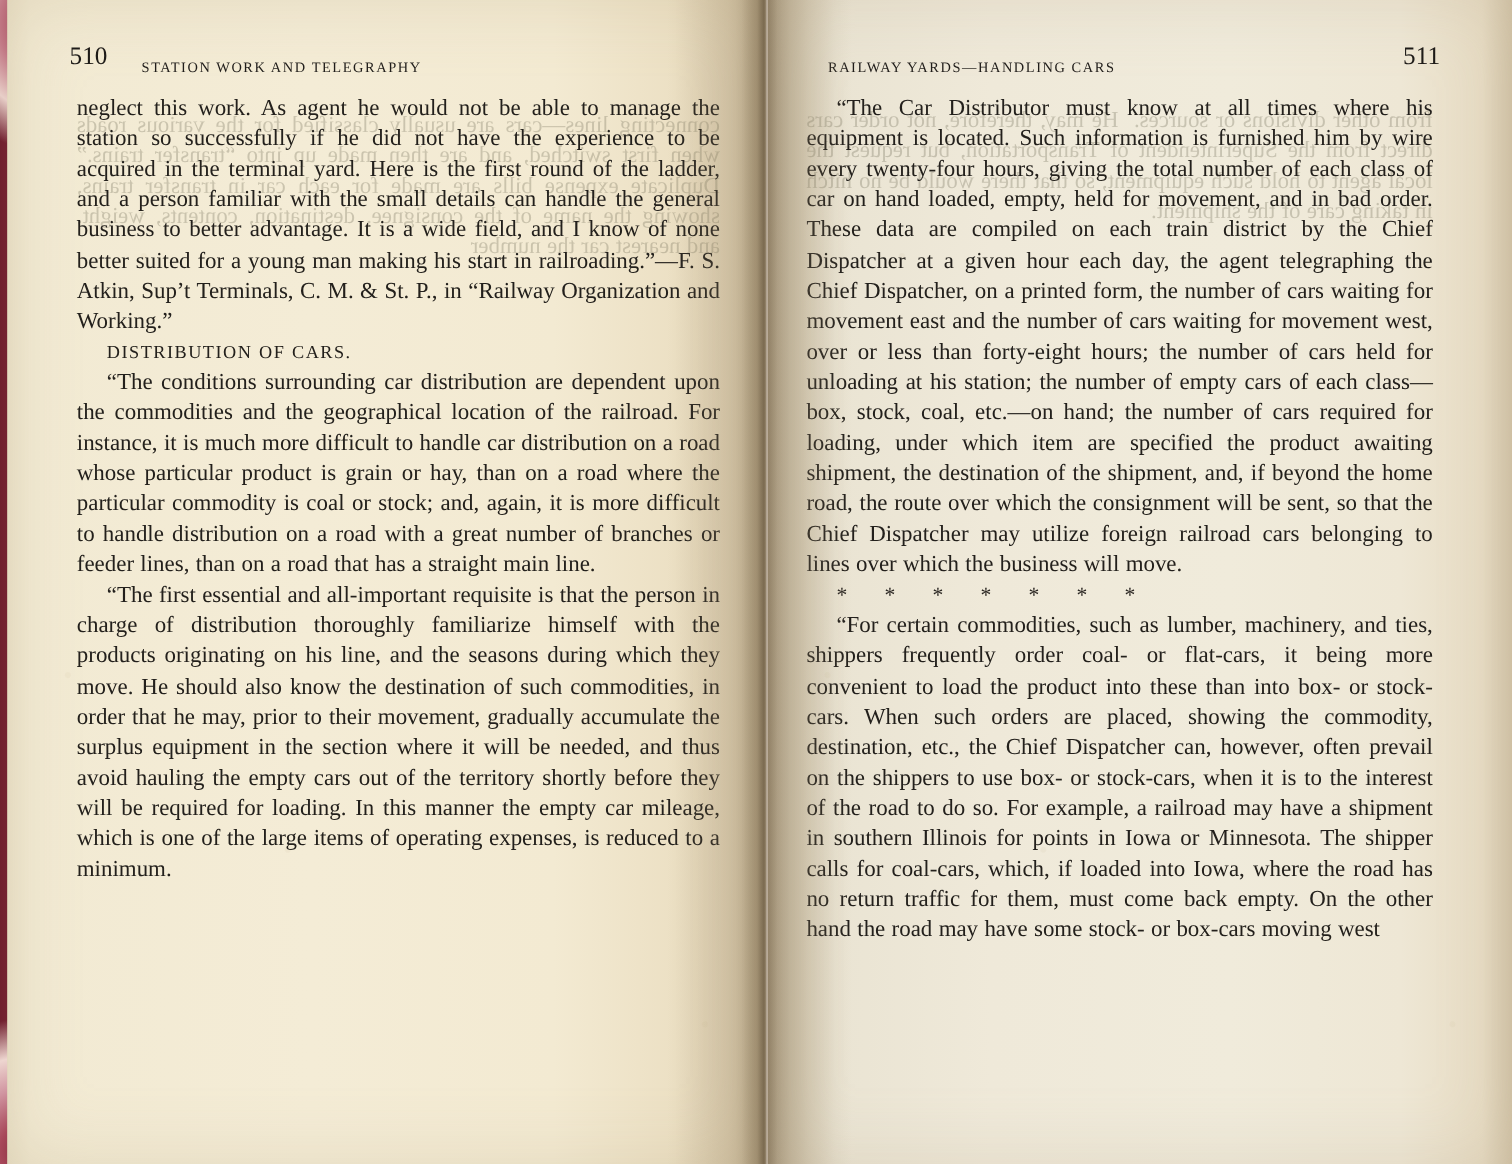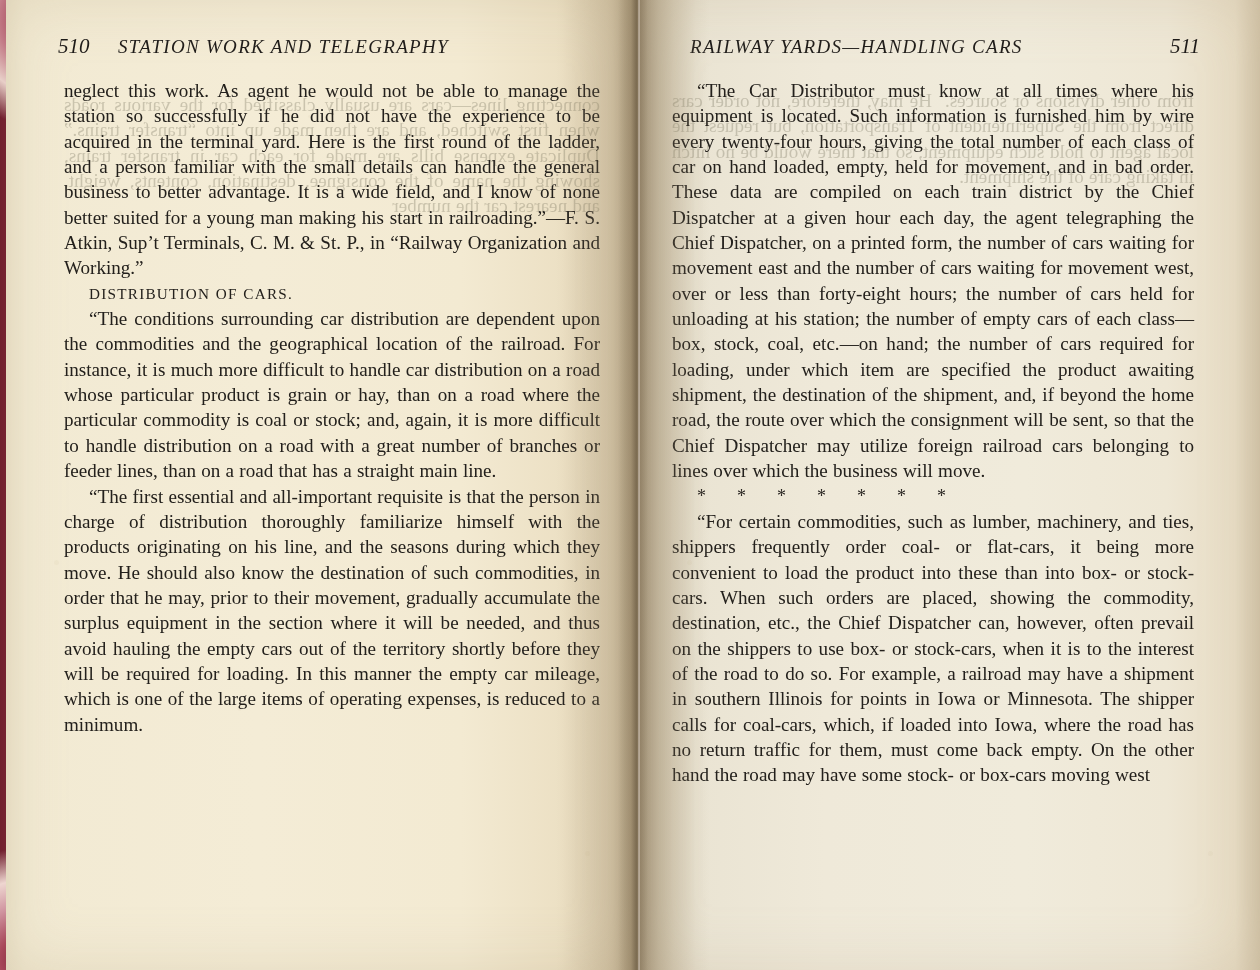--- a/index.html
+++ b/index.html
@@ -105,37 +105,36 @@
   .running-head {
     position: absolute;
     top: 34px;
     width: 100%;
     height: 24px;
     font-size: 16.5px;
     letter-spacing: 1.3px;
     font-variant: small-caps;
     text-transform: uppercase;
     color: #201d1a;
-    font-style: italic;
   }
   .rh-inner { position: relative; width: 100%; }
   .folio {
     position: absolute;
     top: 0;
     font-size: 21px;
     letter-spacing: 0;
     font-variant: normal;
     color: #1e1b18;
   }
   .folio-left  { left: -6px;  }
   .folio-right { right: -6px; }
   .rh-title {
     position: absolute;
-    top: 2px;
-    font-size: 19px;
+    top: 15px;
+    font-size: 12px;
     white-space: nowrap;
   }
   .rh-title-left  { left: 54px; }
   .rh-title-right { left: 18px; }
 
   .body {
     position: absolute;
     top: 78px;
     width: 100%;
     font-size: 19.1px;

